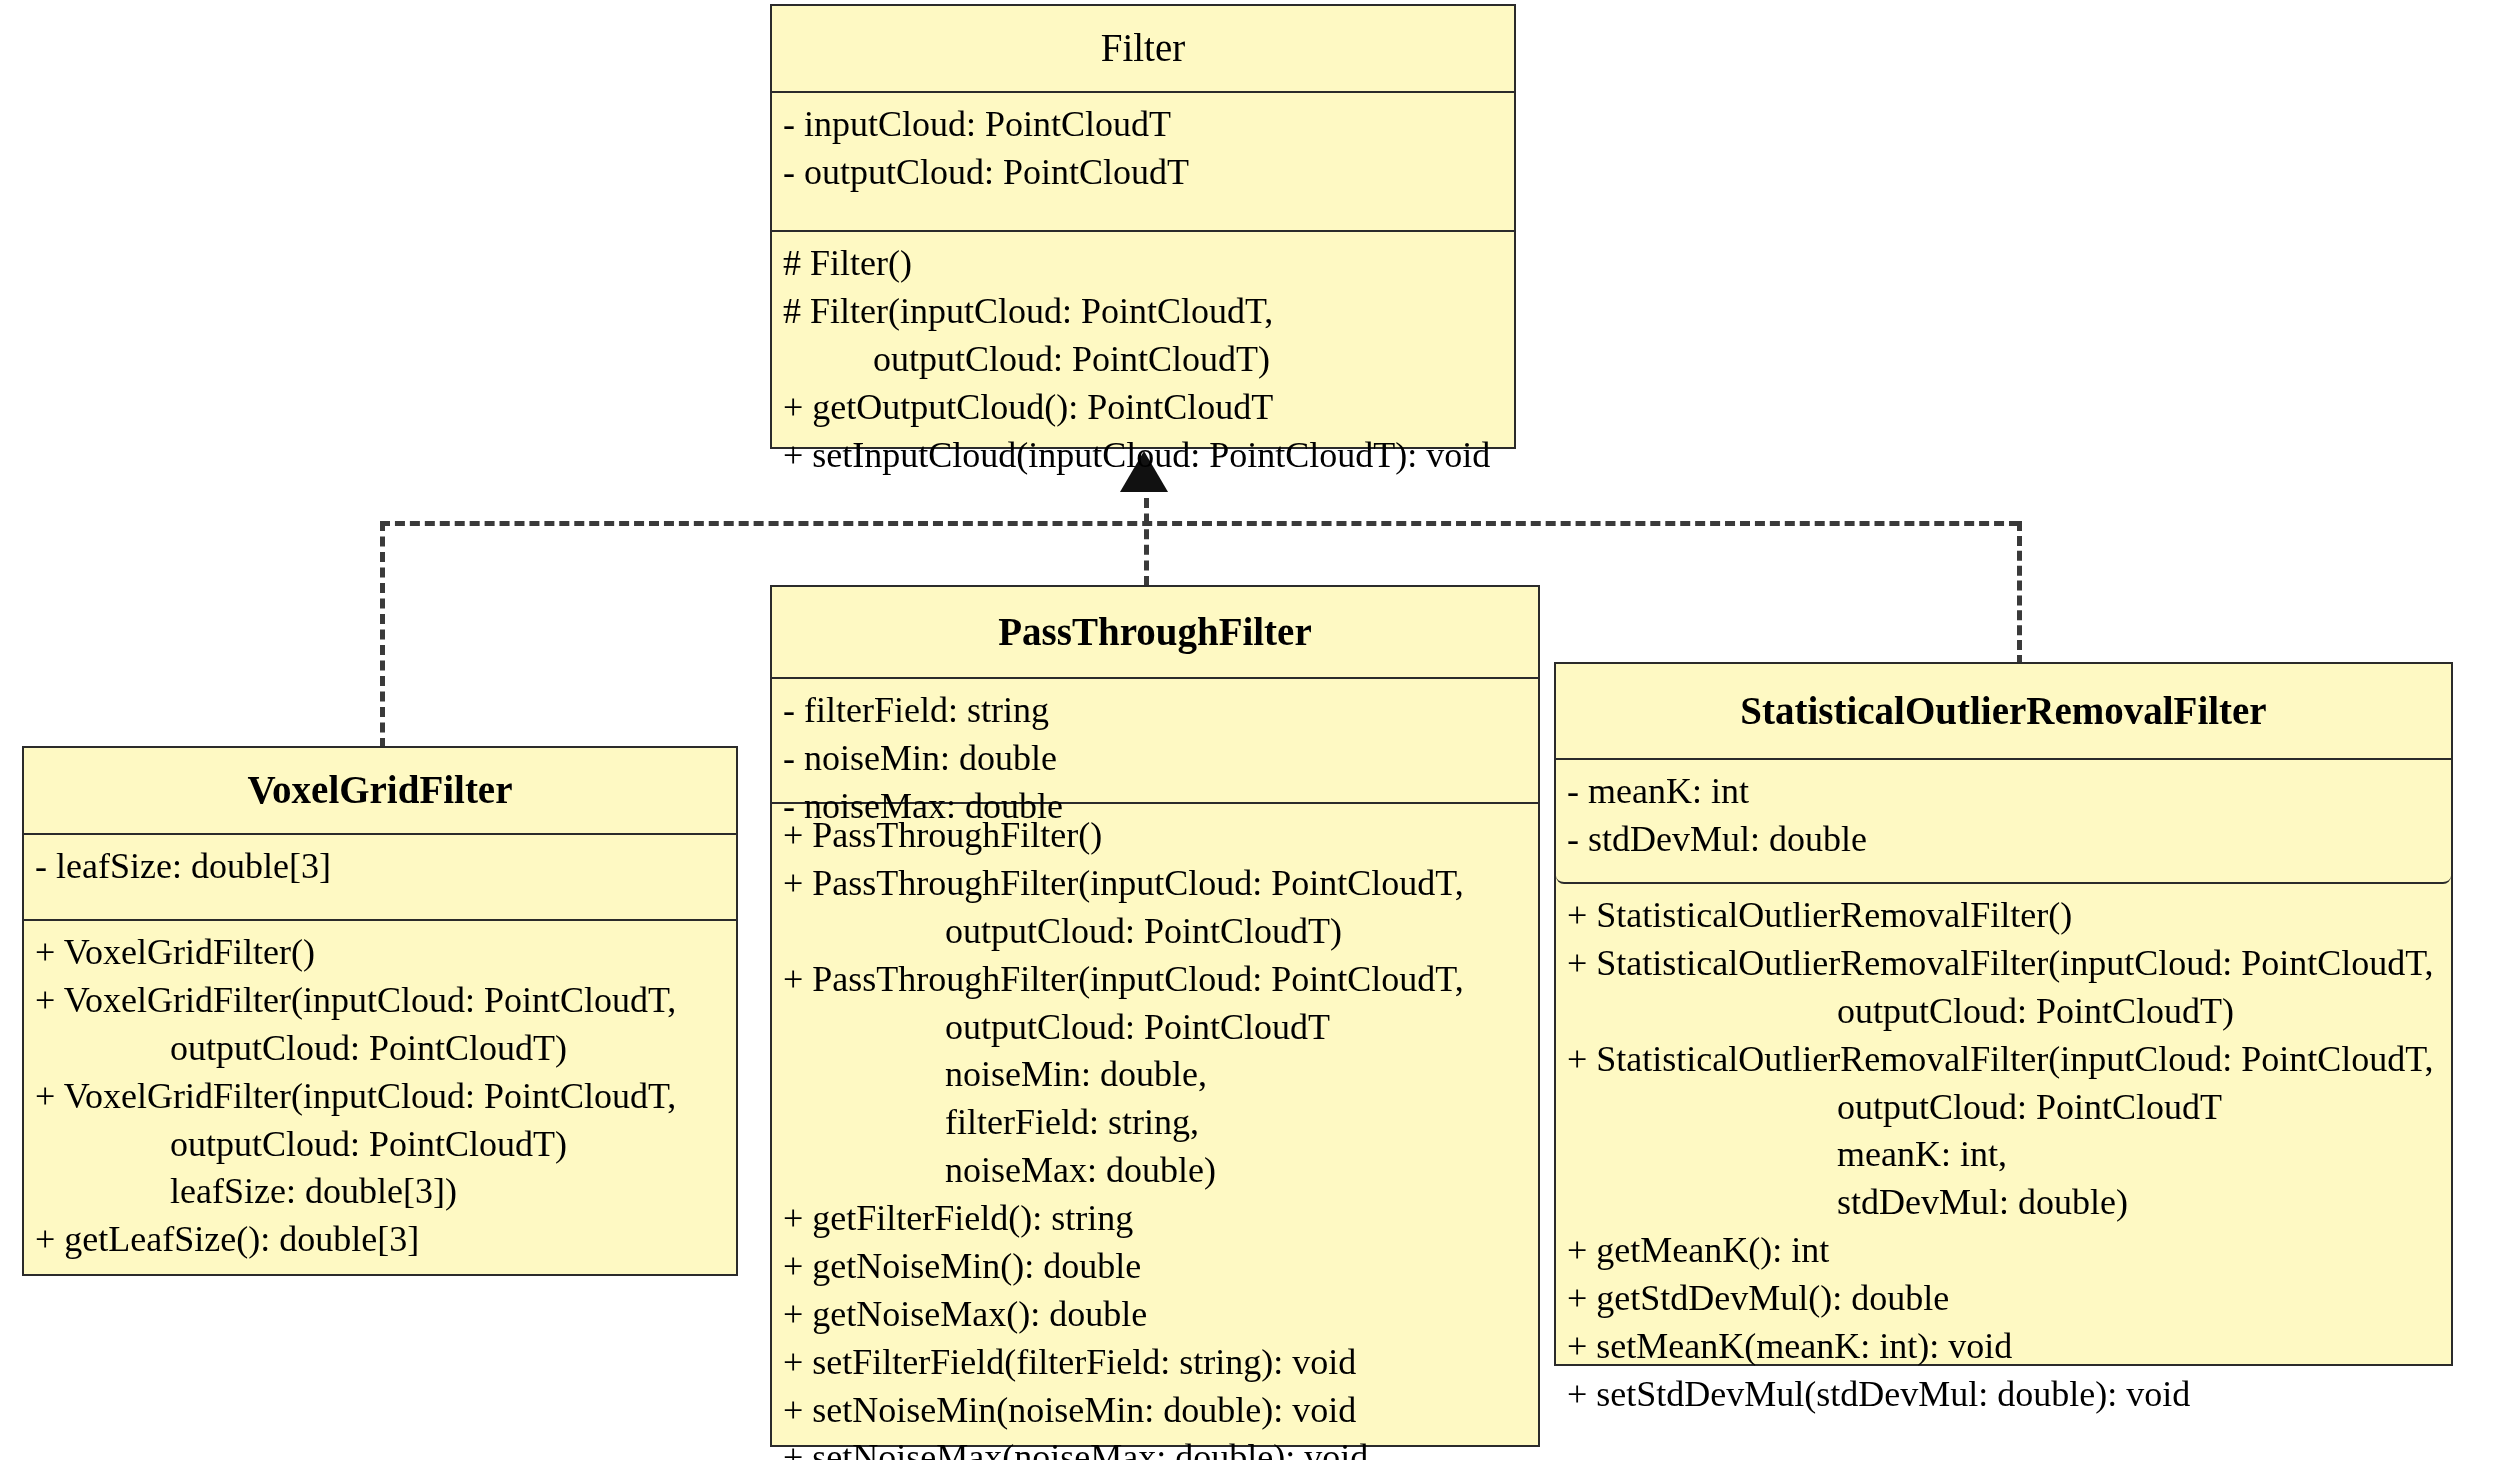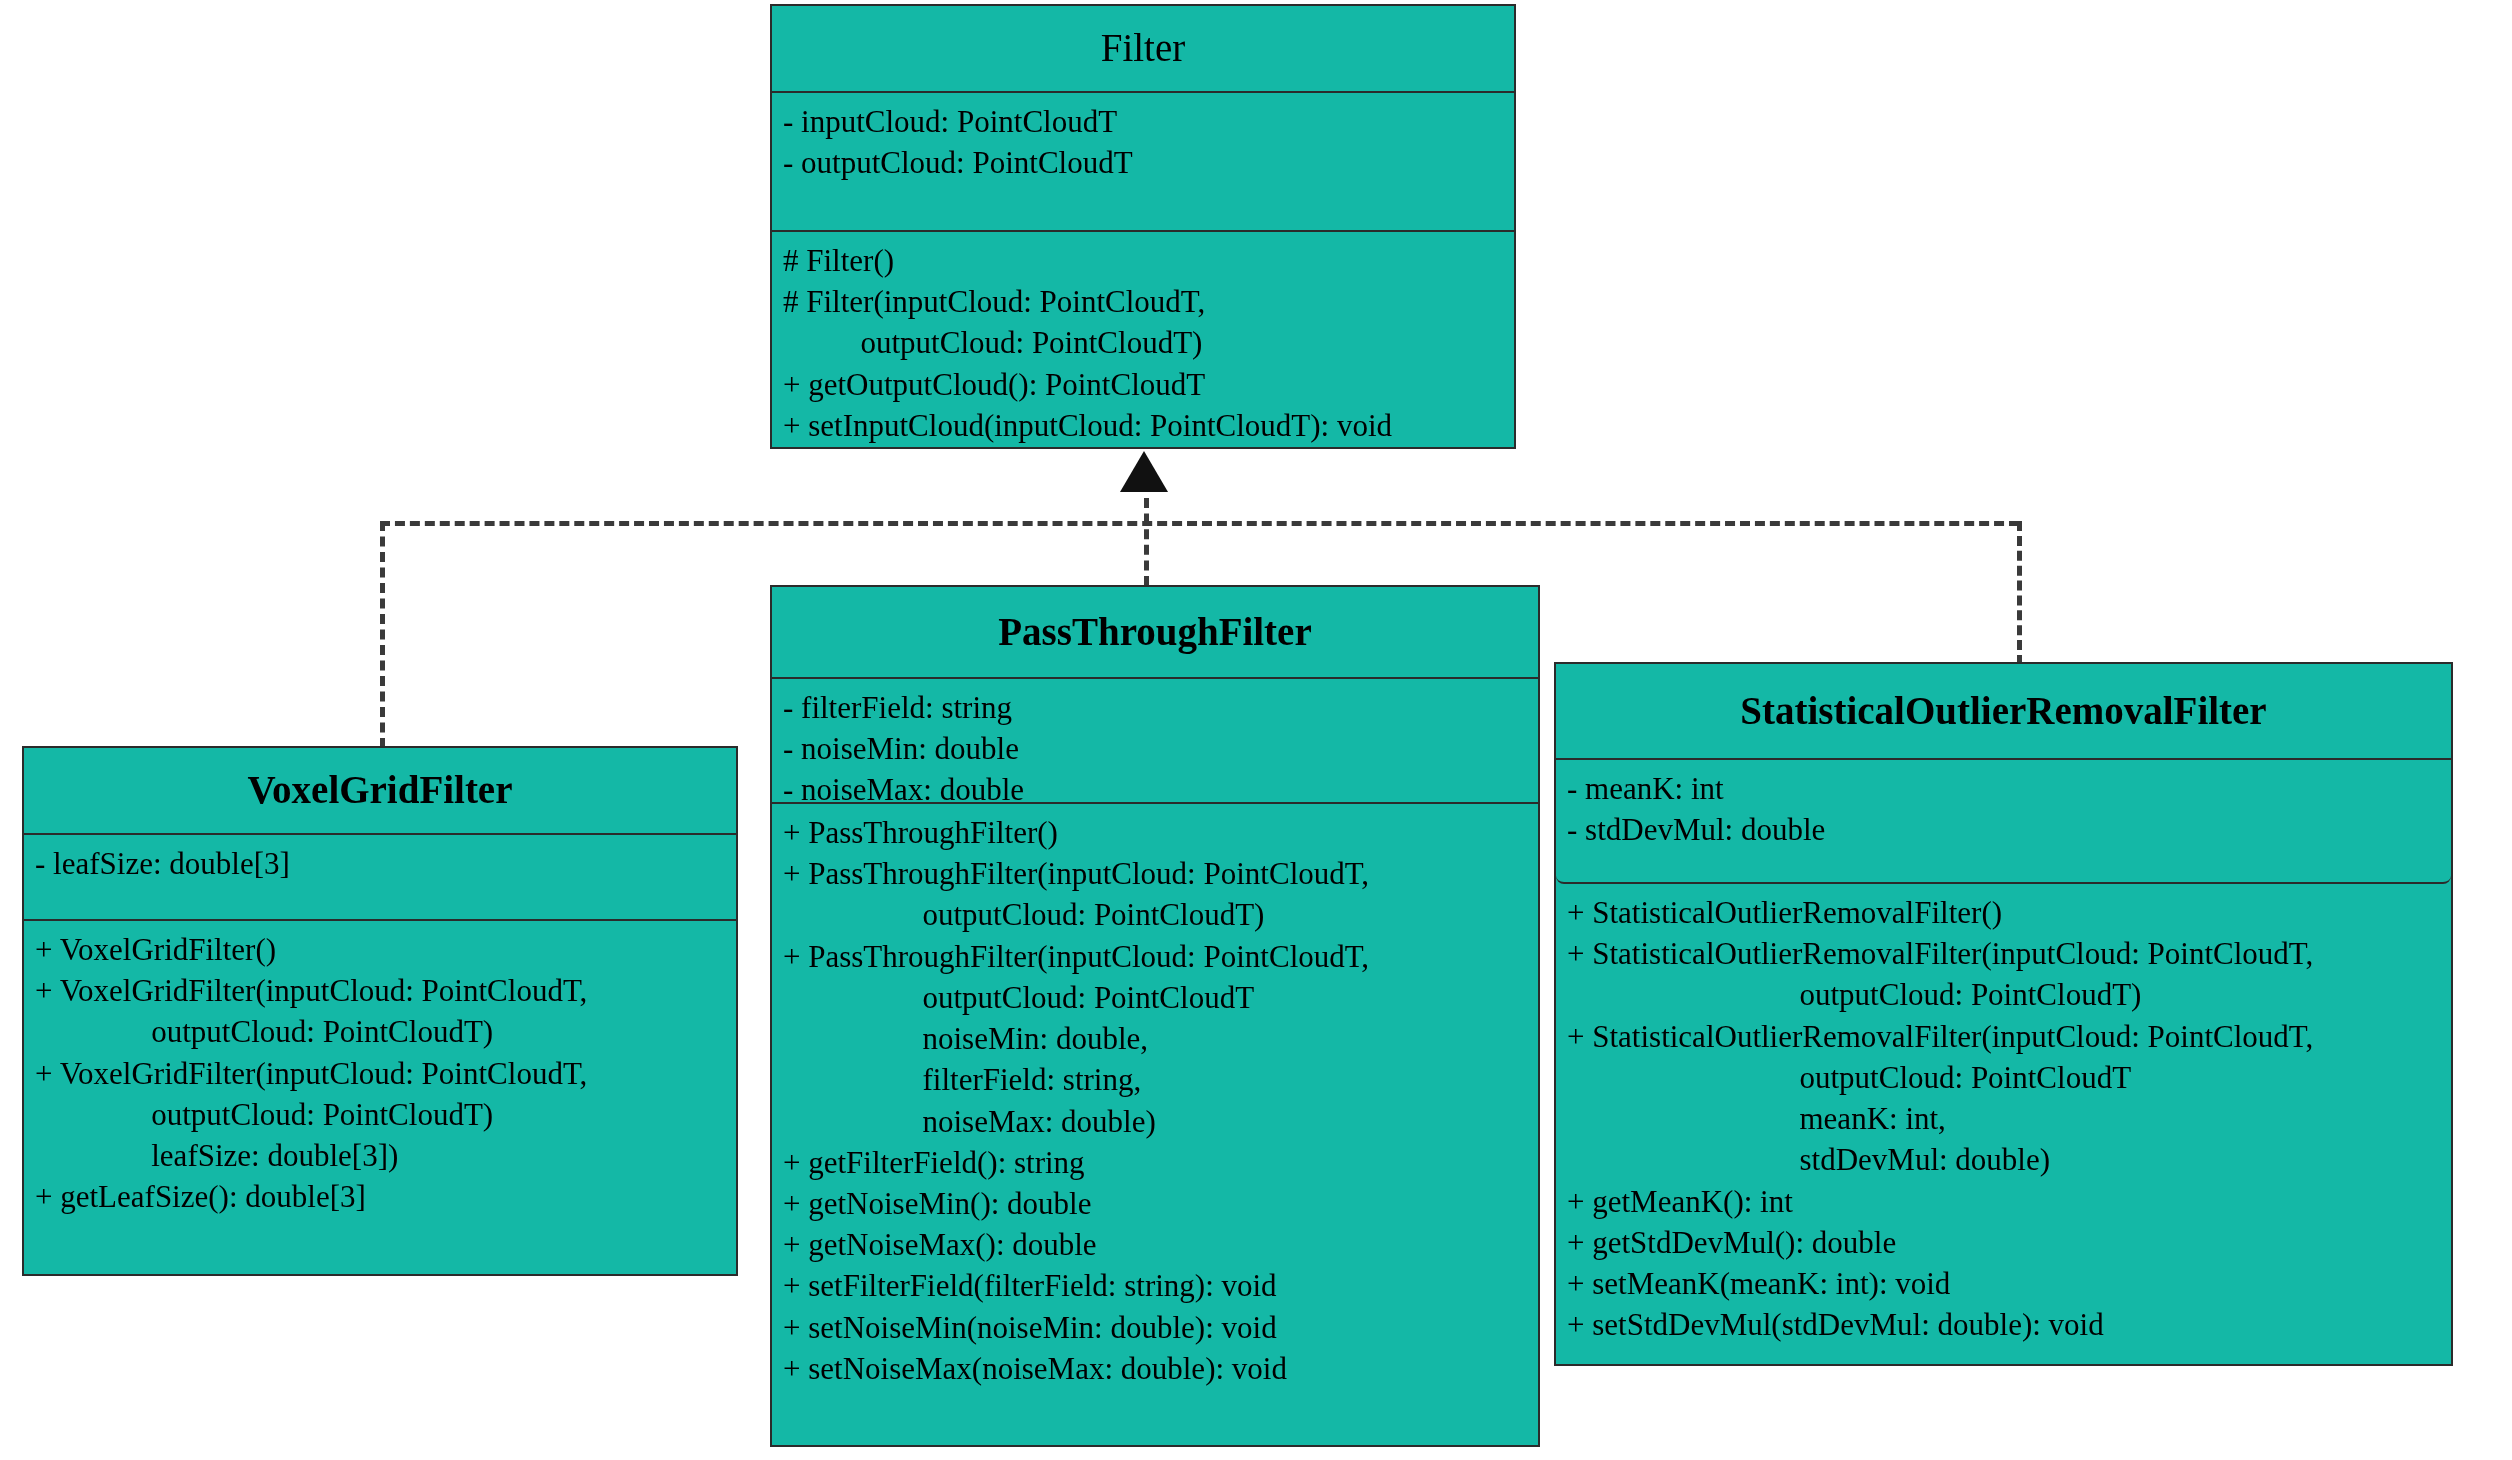--- a/index.html
+++ b/index.html
@@ -1,35 +1,35 @@
 <!DOCTYPE html>
 <html style="font-size:12.8px"><head>
 <meta charset="utf-8">
 <style>
   html,body{margin:0;padding:0;background:#ffffff;}
   body{width:2512px;height:1460px;position:relative;overflow:hidden;
        font-family:"Liberation Serif","DejaVu Serif",serif;color:#000;}
   #canvas{position:absolute;left:0;top:0;width:2512px;height:1460px;}
 
-  .uml-class{position:absolute;box-sizing:border-box;background:#14b8a6;
+  .uml-class{position:absolute;box-sizing:border-box;background:#fef9c3;
              border:2.4px solid #2b2b2b;}
   .uml-class .shadow-edge{position:absolute;left:2.4px;right:-3.2px;top:-3.2px;bottom:2.4px;
              border-right:3.2px solid #9a9a9a;border-bottom:3.2px solid #9a9a9a;
              z-index:-1;pointer-events:none;}
 
   .cls-title{display:flex;align-items:center;justify-content:center;
              text-align:center;border-bottom:2.4px solid #2b2b2b;
              font-size:39px;line-height:1.1;}
   .cls-title.bold{font-weight:bold;}
   .cls-title.plain{font-weight:normal;}
 
   .cls-section{border-bottom:2.4px solid #2b2b2b;padding:8px 0 8px 0;}
   .cls-section.last{border-bottom:none;}
 
-  .member{font-size:31px;line-height:1.33;white-space:pre;padding:0 0 0 11px;}
+  .member{font-size:36px;line-height:1.33;white-space:pre;padding:0 0 0 11px;}
   .member.cont{padding-left:11px;}
 
   
   .dash-h{position:absolute;height:0;border-top:5.6px dashed #3a3a3a;}
   .dash-v{position:absolute;width:0;border-left:5.6px dashed #3a3a3a;}
   .arrowhead{position:absolute;width:0;height:0;
              border-left:24px solid transparent;border-right:24px solid transparent;
              border-bottom:41px solid #111;}
 </style>
 </head>

